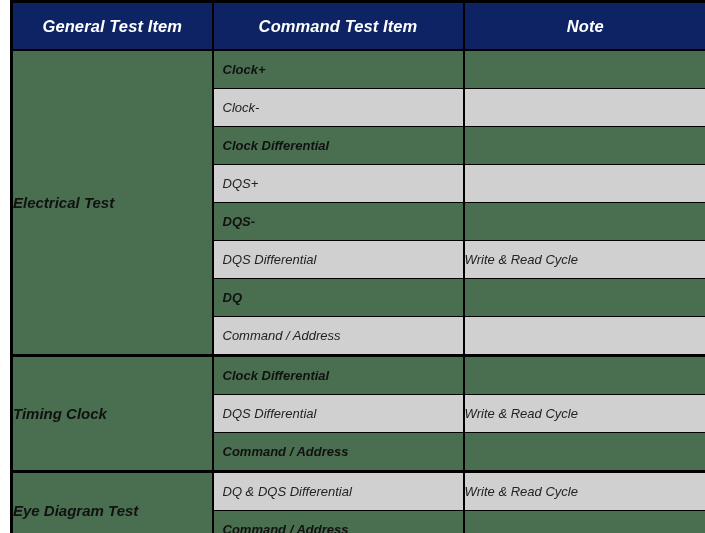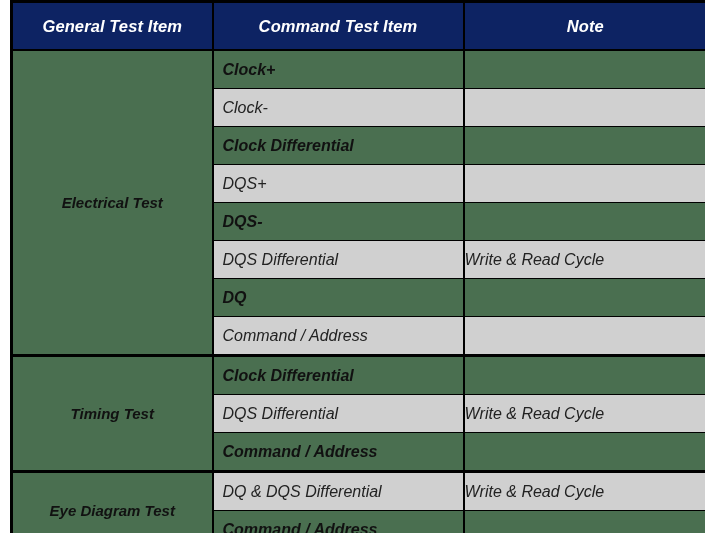--- a/index.html
+++ b/index.html
@@ -48,36 +48,35 @@
     border-top: 3px solid #000000;
     letter-spacing: 0.1px;
   }
   thead th.th-general { border-left: 3px solid #000000; }
   thead th.th-note { border-right: 3px solid #000000; }
 
   
   tbody td {
     height: 37px;
     padding: 0;
-    font-size: 16px;
+    font-size: 13px;
     color: #1a1a1a;
     vertical-align: middle;
     border-left: 2px solid #000000;
     border-right: 2px solid #000000;
     border-top: 1px solid #000000;
     border-bottom: 1px solid #000000;
   }
 
   
   td.group-cell {
     background: #4A6F50;
     color: #111111;
     font-weight: bold;
     font-size: 15px;
-    text-align: center;
     border-left: 3px solid #000000;
     border-top: 2px solid #000000;
     border-bottom: 2px solid #000000;
   }
 
   
   td.detail-cell {
     text-align: left;
     padding-left: 9px;
   }
@@ -159,21 +158,21 @@
         </tr>
         <tr class="band-green">
           <td class="detail-cell">DQ</td>
           <td class="note-cell"></td>
         </tr>
         <tr class="band-gray">
           <td class="detail-cell">Command / Address</td>
           <td class="note-cell"></td>
         </tr>
         <tr class="band-green group-start">
-          <td class="group-cell" rowspan="3">Timing Test</td>
+          <td class="group-cell" rowspan="3">Timing Clock</td>
           <td class="detail-cell">Clock Differential</td>
           <td class="note-cell"></td>
         </tr>
         <tr class="band-gray">
           <td class="detail-cell">DQS Differential</td>
           <td class="note-cell">Write &amp; Read Cycle</td>
         </tr>
         <tr class="band-green">
           <td class="detail-cell">Command / Address</td>
           <td class="note-cell"></td>

